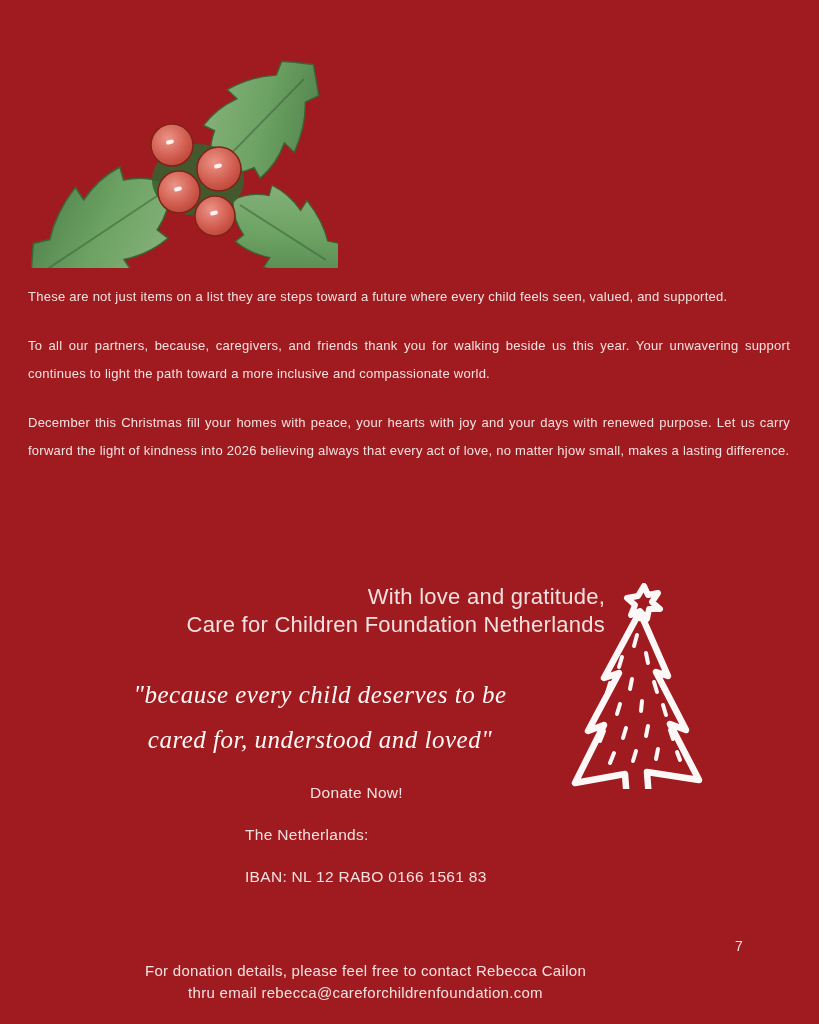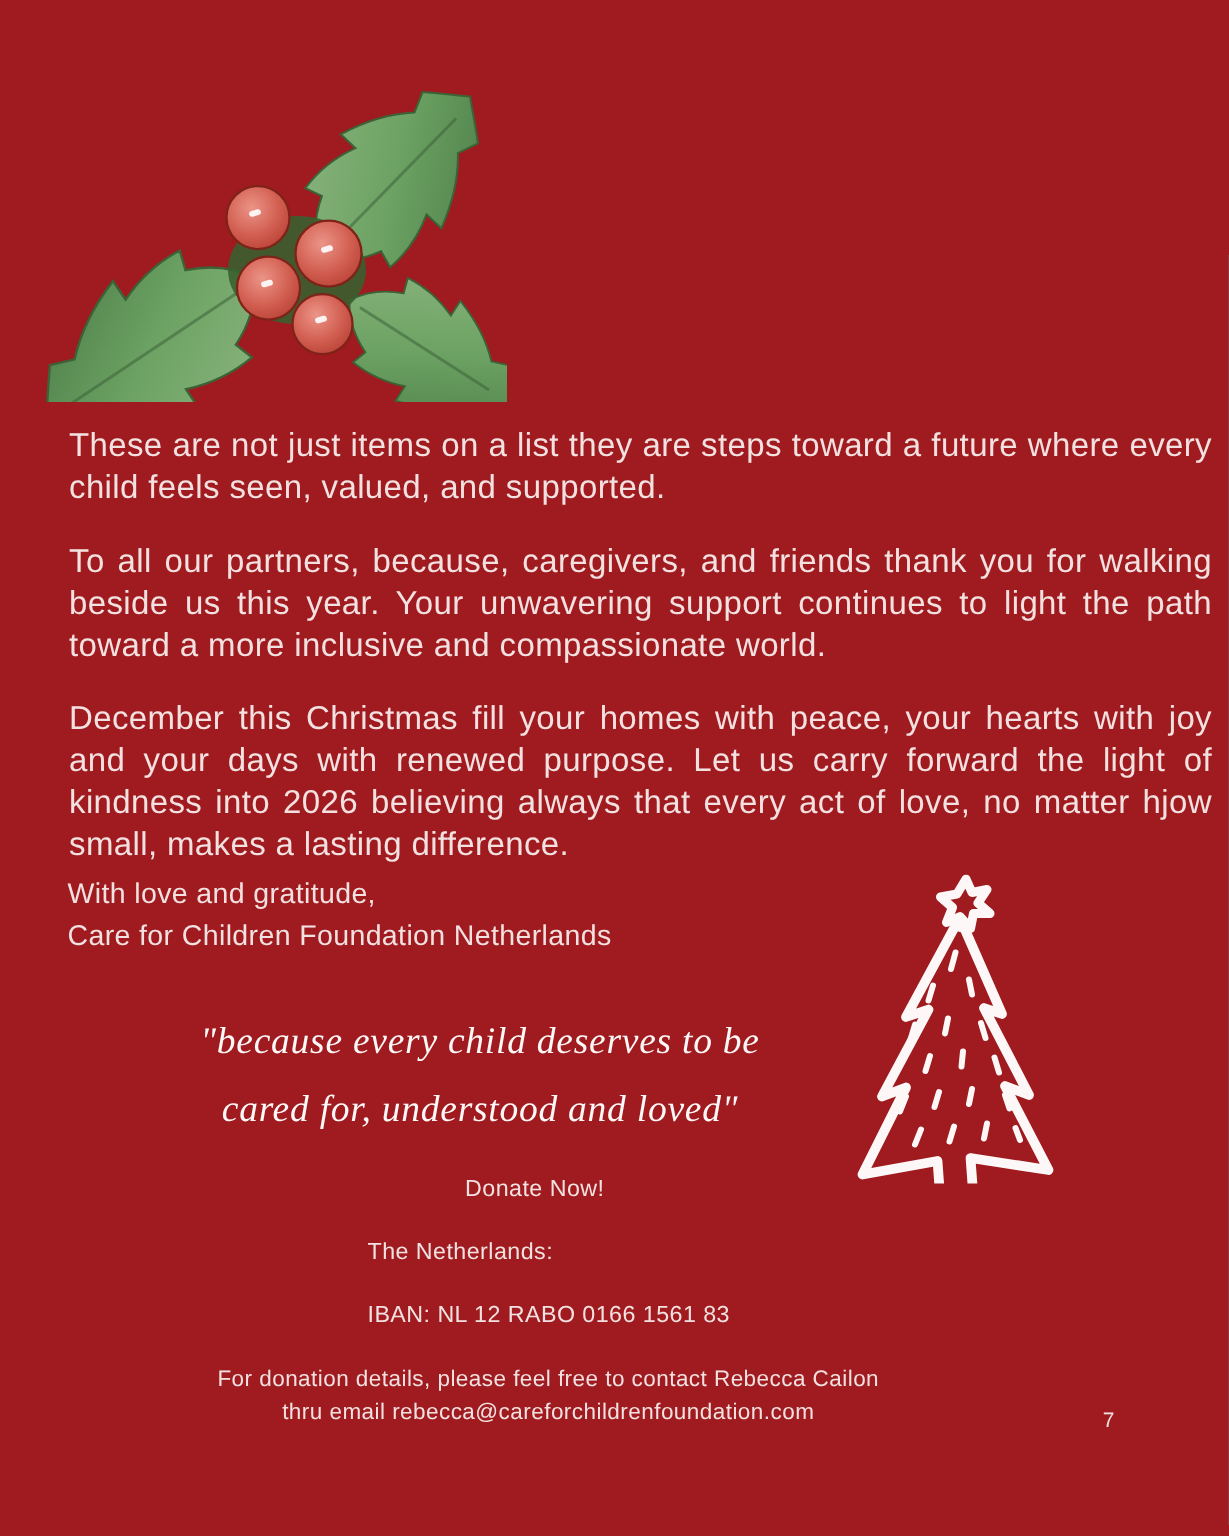--- a/index.html
+++ b/index.html
@@ -20,28 +20,28 @@
     position:relative;
     width:819px;height:1024px;
     background:var(--background-color);
     color:var(--text-color);
     overflow:hidden;
   }
   .holly{
     position:absolute;left:8px;top:22px;width:330px;height:246px;
   }
   .body-copy{
-    position:absolute;left:46px;top:283px;width:762px;
-    font-size:22px;line-height:28px;letter-spacing:.25px;
+    position:absolute;left:28px;top:283px;width:762px;
+    font-size:13px;line-height:28px;letter-spacing:.25px;
     text-align:justify;
   }
   .body-copy p{margin-bottom:21px;}
   .signature{
     position:absolute;left:45px;top:583px;width:560px;
-    font-size:19px;line-height:28px;letter-spacing:.25px;
+    font-size:22px;line-height:28px;letter-spacing:.25px;text-align:right;
   }
   .quote{
     position:absolute;left:120px;top:672px;width:400px;
     text-align:center;color:var(--script-color);
     font-family:cursive;
     font-style:italic;
     font-size:25px;line-height:45px;letter-spacing:.5px;
   }
   .tree{
     position:absolute;left:570px;top:583px;width:136px;height:206px;
@@ -50,21 +50,21 @@
   .donate-heading{
     position:absolute;left:0;top:784px;width:713px;
     text-align:center;font-size:15.5px;letter-spacing:.3px;
   }
   .donation-details{
     position:absolute;left:245px;top:804px;width:420px;
     font-size:15.5px;line-height:22px;letter-spacing:.3px;
   }
   .donation-details div{white-space:pre;margin-top:20px;}
   .footer-note{
-    position:absolute;left:0;top:909px;width:731px;
+    position:absolute;left:0;top:960px;width:731px;
     text-align:center;font-size:15px;line-height:22px;letter-spacing:.3px;
   }
   .page-number{
     position:absolute;left:724px;top:938px;width:30px;
     text-align:center;font-size:14px;
   }
 </style>
 </head>
 <body>
 

